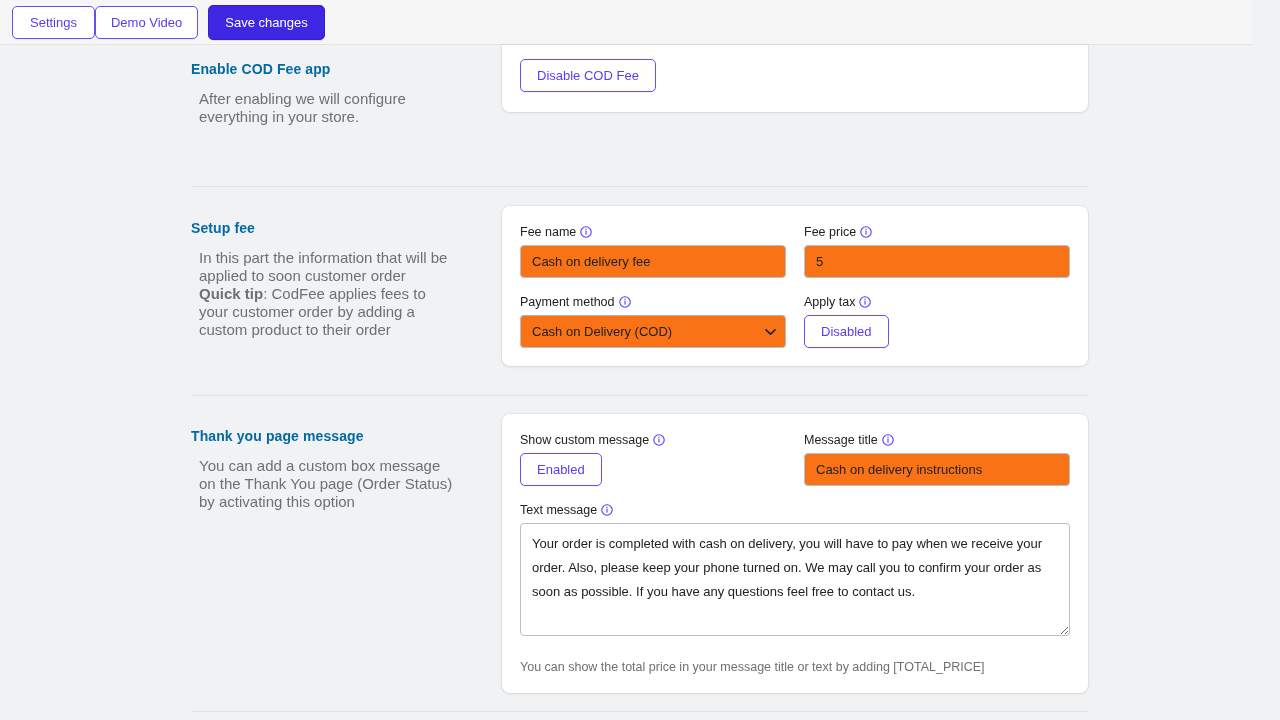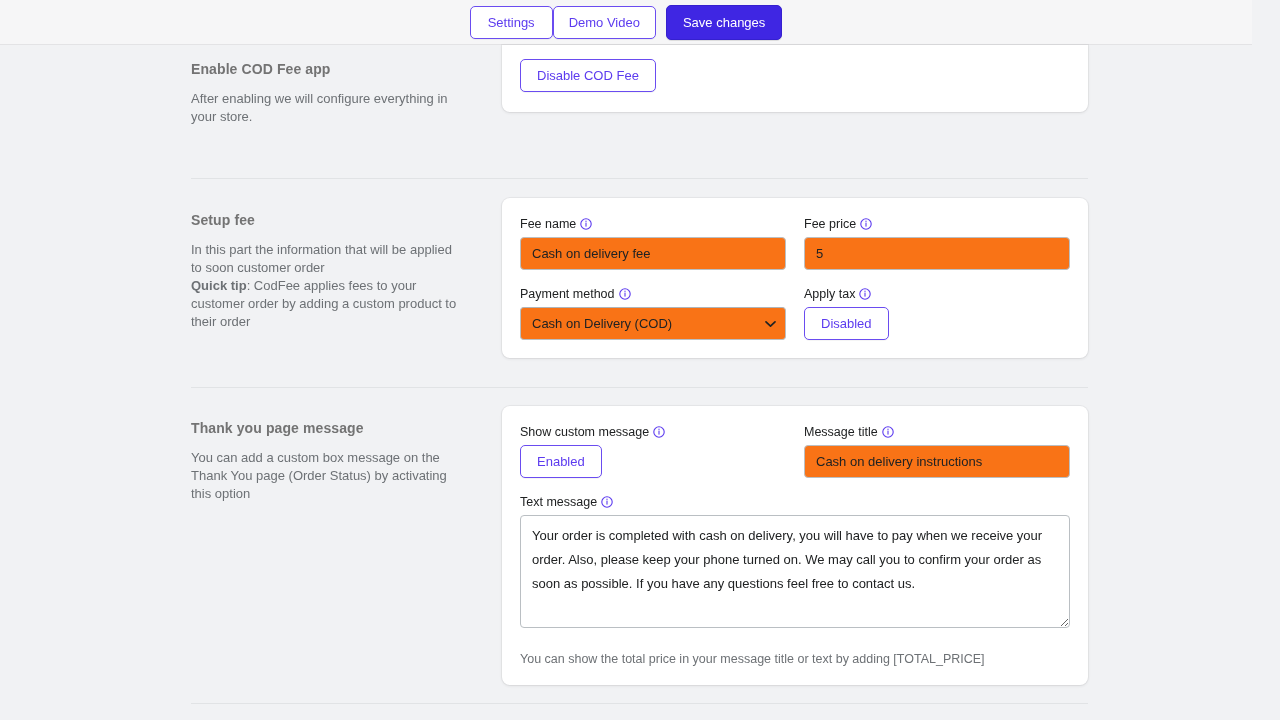--- a/index.html
+++ b/index.html
@@ -12,21 +12,21 @@
     -webkit-font-smoothing: antialiased;
   }
 
   
   .topbar {
     position: absolute; top: 0; left: 0;
     width: 1252px; height: 45px;
     background: #F6F6F7;
     border-bottom: 1px solid #E3E3E5;
     display: flex; align-items: center;
-    justify-content: center;
+    justify-content: flex-start;
     padding: 0 12px;
   }
   .topbar-left, .topbar-right { display: flex; align-items: center; gap: 10px; }
 
   .btn {
     font-family: "Liberation Sans", sans-serif;
     font-size: 13px;
     border-radius: 5px;
     cursor: pointer;
     line-height: 1;
@@ -68,29 +68,29 @@
     align-items: flex-start;
   }
   .section-desc {
     width: 311px;
     padding-right: 40px;
     flex: 0 0 311px;
   }
   .section-title {
     font-size: 14px;
     font-weight: bold;
-    color: #737373;
+    color: #0369a1;
     margin: 0 0 13px 0;
     letter-spacing: 0.1px;
   }
   .section-sub {
-    font-size: 13px;
+    font-size: 15px;
     color: #6D7175;
     line-height: 18px;
-    margin: 0;
+    margin: 8px;
   }
   .section-sub b { color: #6D7175; font-weight: bold; }
 
   .card {
     flex: 1;
     background: #FFFFFF;
     border-radius: 8px;
     box-shadow: 0 0 0 1px rgba(63,63,68,0.05), 0 1px 3px rgba(63,63,68,0.11);
     padding: 18px 18px 18px 18px;
   }

